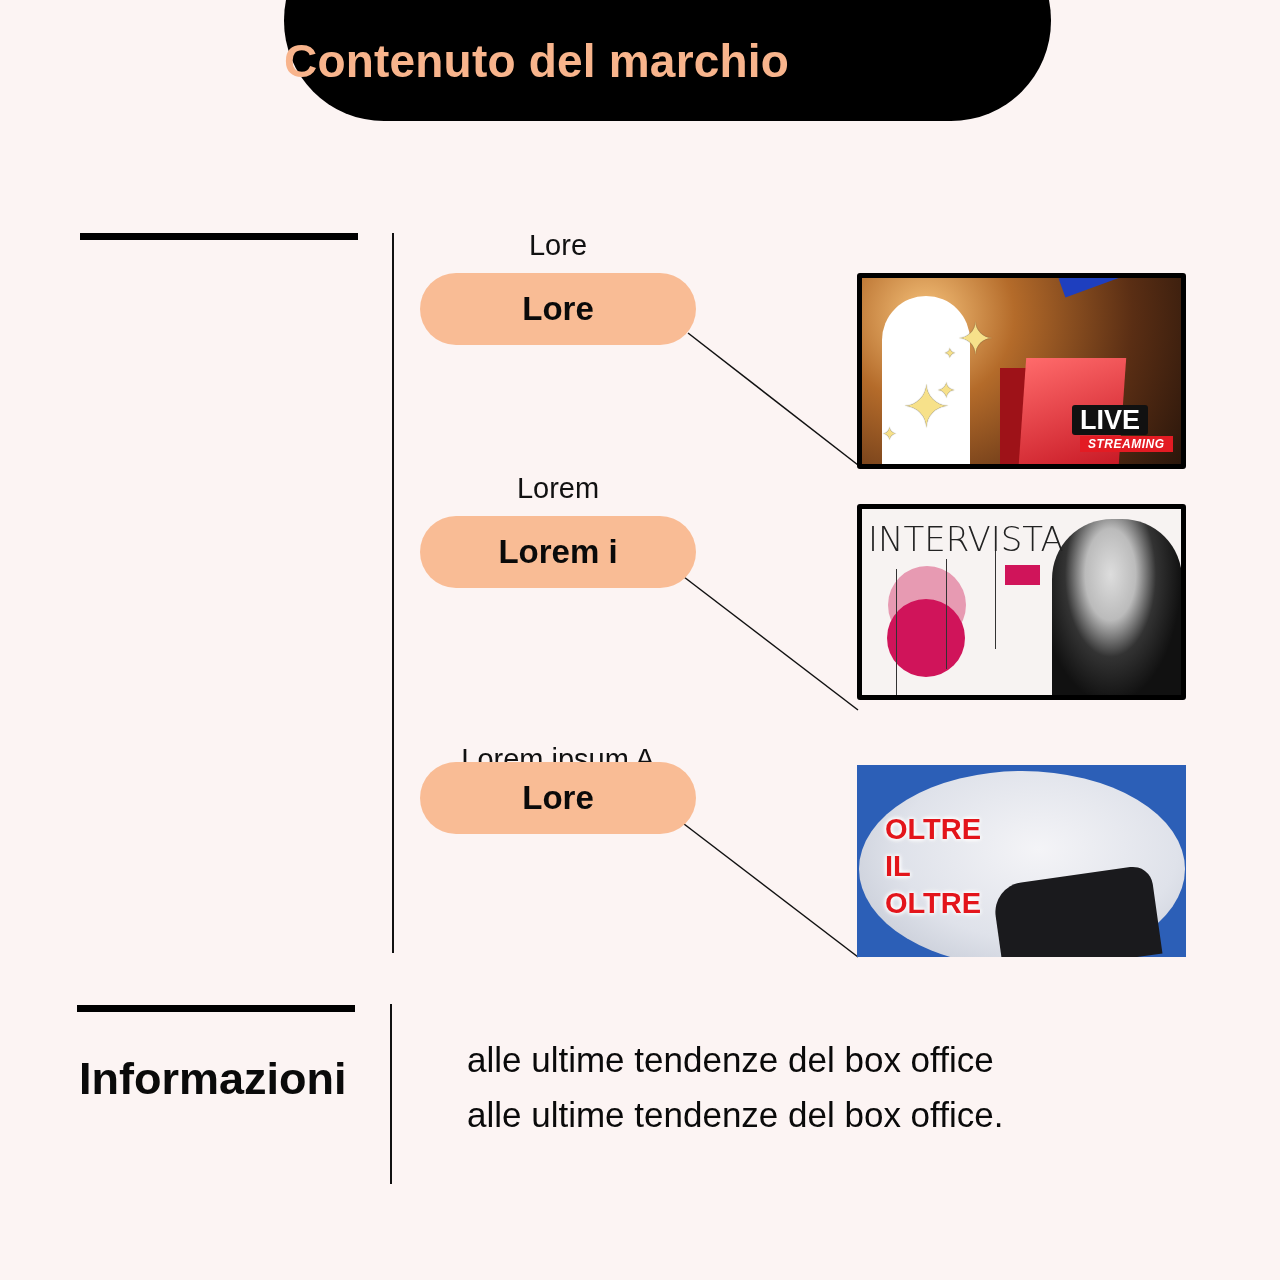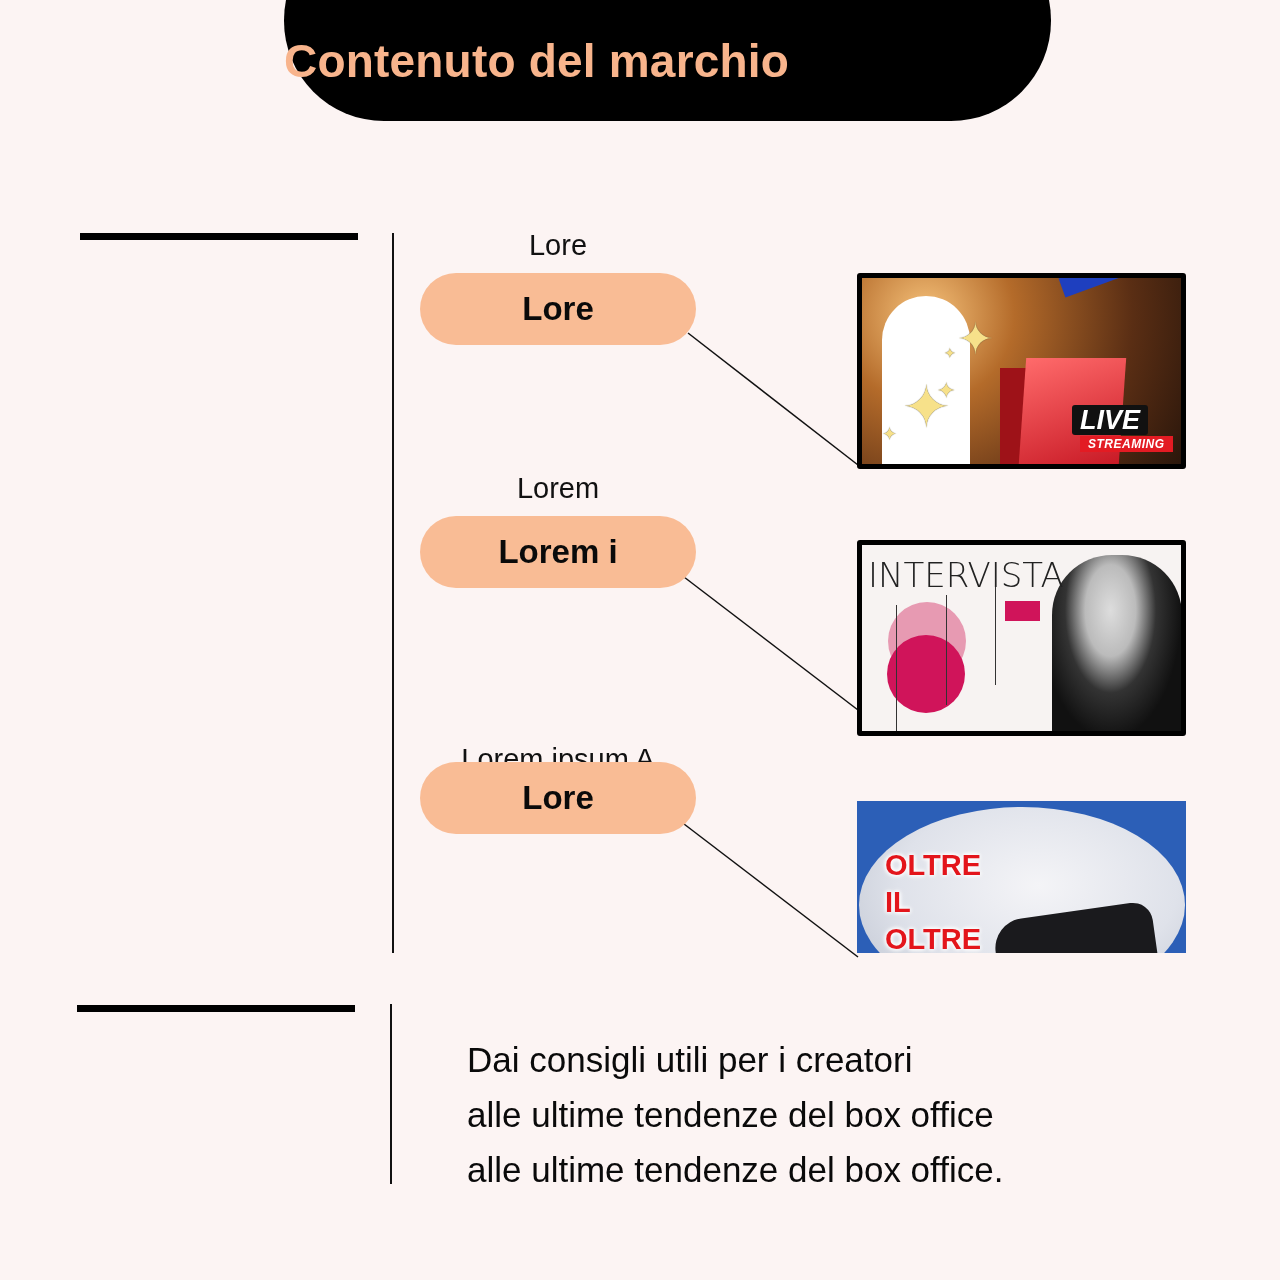--- a/index.html
+++ b/index.html
@@ -56,21 +56,21 @@
   }
   .t1 .bag2 {
     position: absolute; left: 138px; top: 90px; width: 40px; height: 110px; background: #9e1218;
   }
   .t1 .arm {
     position: absolute; left: 200px; top: 0; width: 120px; height: 20px;
     background: #1e3fbf; transform: rotate(-20deg); transform-origin: left;
   }
   .t1 .live {
     position: absolute; left: 210px; top: 127px; background: #111; color: #fff;
-    font-weight: bold; font-style: italic; font-size: 27px; padding: 0 8px; line-height: 30px;
+    font-weight: bold; font-size: 27px; padding: 0 8px; line-height: 30px;
     border-radius: 3px;
   }
   .t1 .streaming {
     position: absolute; left: 218px; top: 158px; background: #e31b23; color: #fff;
     font-weight: bold; font-style: italic; font-size: 12px; padding: 1px 8px; letter-spacing: 0.5px;
   }
   .sparkle { position: absolute; color: #f7e18a; text-shadow: 0 0 1px #333; }
   
   .t2 { background: #f7f3f2; }
   .t2 .intv {
@@ -135,44 +135,44 @@
   <span class="sparkle" style="left:95px; top:35px; font-size:44px;">✦</span>
   <span class="sparkle" style="left:75px; top:100px; font-size:22px;">✦</span>
   <span class="sparkle" style="left:20px; top:145px; font-size:18px;">✦</span>
   <span class="sparkle" style="left:82px; top:67px; font-size:14px;">✦</span>
   <div class="live">LIVE</div>
   <div class="streaming">STREAMING</div>
 </div>
 
 <div class="item-label" style="top:472px;">Lorem</div>
 <div class="pill" style="top:516px;">Lorem i</div>
-<div class="thumb framed t2" style="top:540px;text-align:right;">
+<div class="thumb framed t2" style="top:504px;text-align:right;">
   <div class="c1"></div>
   <div class="c2"></div>
   <div class="line" style="left:34px; top:60px; height:130px;"></div>
   <div class="line" style="left:84px; top:50px; height:110px;"></div>
   <div class="line" style="left:133px; top:30px; height:110px;"></div>
   <div class="rect"></div>
   <div class="person"></div>
   <div class="intv">INTERVISTA</div>
 </div>
 
 <div class="item-label" style="top:719px;margin-top:24px;">Lorem ipsum A</div>
 <div class="pill" style="top:762px;">Lore</div>
-<div class="thumb t3" style="top:801px; height:152px;">
+<div class="thumb t3" style="top:765px; height:192px;">
   <div class="oval"></div>
   <div class="camera"></div>
   <div class="record">
     <div>OLTRE</div>
     <div>IL</div>
     <div>OLTRE</div>
   </div>
 </div>
 
 <div class="rule" style="left:77px; top:1005px; width:278px; height:7px;"></div>
 <div class="vline" style="left:390px; top:1004px; height:180px;"></div>
 <div class="info-title">
+  <div>Informazioni</div>
 </div>
 <div class="desc">
-  <div>Dai consigli utili per i creatori</div>
   <div>alle ultime tendenze del box office</div>
   <div>alle ultime tendenze del box office.</div>
 </div>
 
 </body></html>

